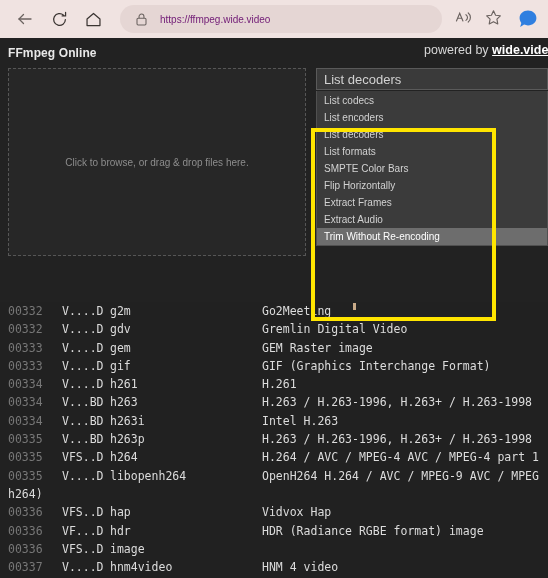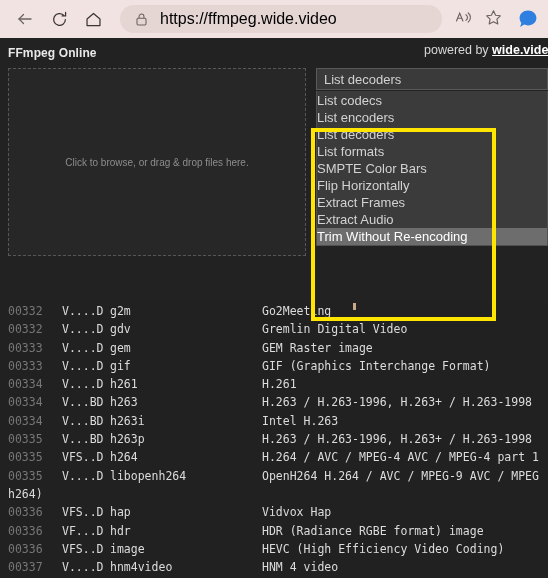--- a/index.html
+++ b/index.html
@@ -32,22 +32,22 @@
     background: #e5d6d4;
     border-radius: 14px;
     display: flex;
     align-items: center;
     padding: 0 12px;
     min-width: 0;
   }
   .lock-icon { flex: 0 0 auto; width: 18px; height: 18px; display:flex; align-items:center; justify-content:center; }
   .url-text {
     margin-left: 10px;
-    font-size: 16px;
-    color: #000000;
+    font-size: 10px;
+    color: #701a75;
     white-space: nowrap;
     overflow: hidden;
     text-overflow: clip;
   }
   .omni-action { flex: 0 0 auto; width: 30px; height: 26px; display:flex; align-items:center; justify-content:center; }
   .profile-dot {
     flex: 0 0 auto;
     width: 20px; height: 20px;
     margin-left: 10px; margin-right: 2px;
   }
@@ -121,21 +121,22 @@
   .select-list {
     margin-top: 1px;
     background: #3b3b3b;
     border: 1px solid #505050;
     border-top: none;
     padding-top: 1px;
   }
   .select-option {
     height: 17px;
     line-height: 17px;
-    font-size: 13px;
+    padding-left: 7px;
+    font-size: 10px;
     color: #d2d2d2;
     white-space: nowrap;
   }
   .select-option.selected {
     background: #6d6d6d;
     color: #ffffff;
   }
 
   
   .highlight-box {
@@ -303,17 +304,17 @@
       <div class="log-line"><span class="log-num">00333</span><span class="log-flags">V....D</span><span class="log-name">gif</span><span class="log-desc">GIF (Graphics Interchange Format)</span></div>
       <div class="log-line"><span class="log-num">00334</span><span class="log-flags">V....D</span><span class="log-name">h261</span><span class="log-desc">H.261</span></div>
       <div class="log-line"><span class="log-num">00334</span><span class="log-flags">V...BD</span><span class="log-name">h263</span><span class="log-desc">H.263 / H.263-1996, H.263+ / H.263-1998</span></div>
       <div class="log-line"><span class="log-num">00334</span><span class="log-flags">V...BD</span><span class="log-name">h263i</span><span class="log-desc">Intel H.263</span></div>
       <div class="log-line"><span class="log-num">00335</span><span class="log-flags">V...BD</span><span class="log-name">h263p</span><span class="log-desc">H.263 / H.263-1996, H.263+ / H.263-1998</span></div>
       <div class="log-line"><span class="log-num">00335</span><span class="log-flags">VFS..D</span><span class="log-name">h264</span><span class="log-desc">H.264 / AVC / MPEG-4 AVC / MPEG-4 part 1</span></div>
       <div class="log-line"><span class="log-num">00335</span><span class="log-flags">V....D</span><span class="log-name">libopenh264</span><span class="log-desc">OpenH264 H.264 / AVC / MPEG-9 AVC / MPEG</span></div>
       <div class="log-line"><span class="log-wrap">h264)</span></div>
       <div class="log-line"><span class="log-num">00336</span><span class="log-flags">VFS..D</span><span class="log-name">hap</span><span class="log-desc">Vidvox Hap</span></div>
       <div class="log-line"><span class="log-num">00336</span><span class="log-flags">VF...D</span><span class="log-name">hdr</span><span class="log-desc">HDR (Radiance RGBE format) image</span></div>
-      <div class="log-line"><span class="log-num">00336</span><span class="log-flags">VFS..D</span><span class="log-name">image</span><span class="log-desc">HEVC (High Efficiency Video Coding)</span></div>
+      <div class="log-line"><span class="log-num">00336</span><span class="log-flags">VFS..D</span><span class="log-name">image</span></div>
       <div class="log-line"><span class="log-num">00337</span><span class="log-flags">V....D</span><span class="log-name">hnm4video</span><span class="log-desc">HNM 4 video</span></div>
       <div class="log-line"><span class="log-num">00337</span><span class="log-flags">V....D</span><span class="log-name">hq_hqa</span><span class="log-desc">Canopus HQ/HQA</span></div>
     </div>
 </div>
 
 </body></html>

